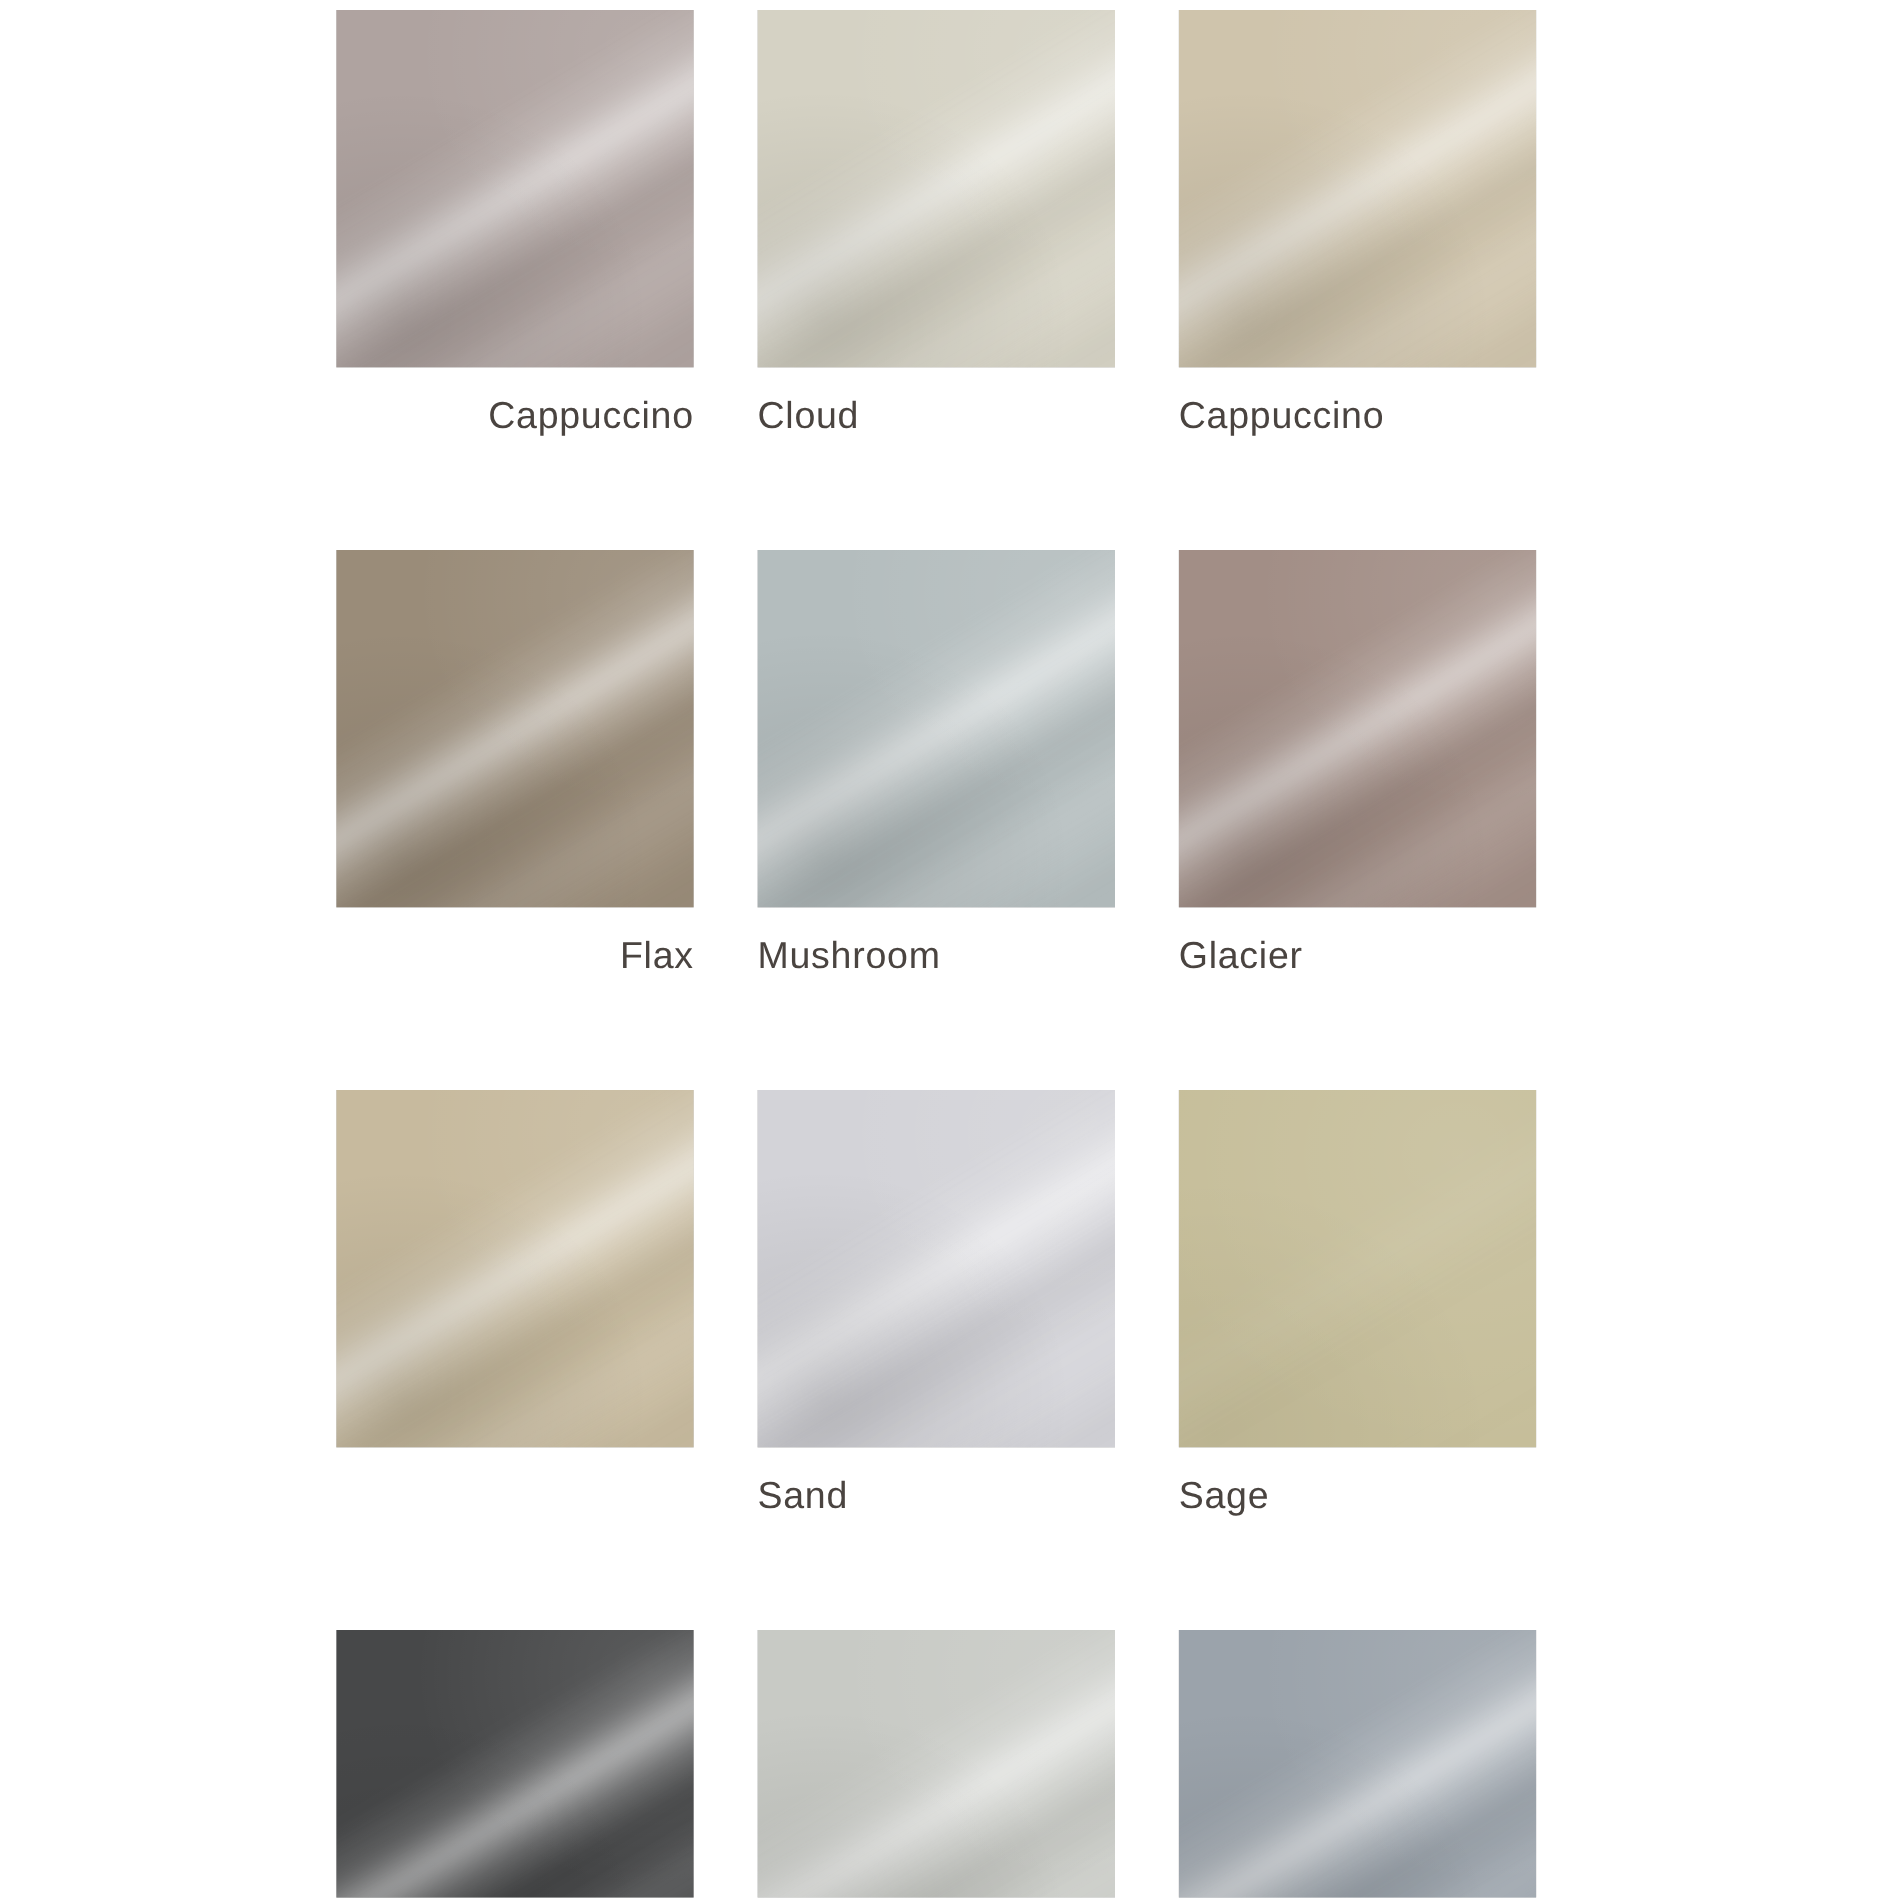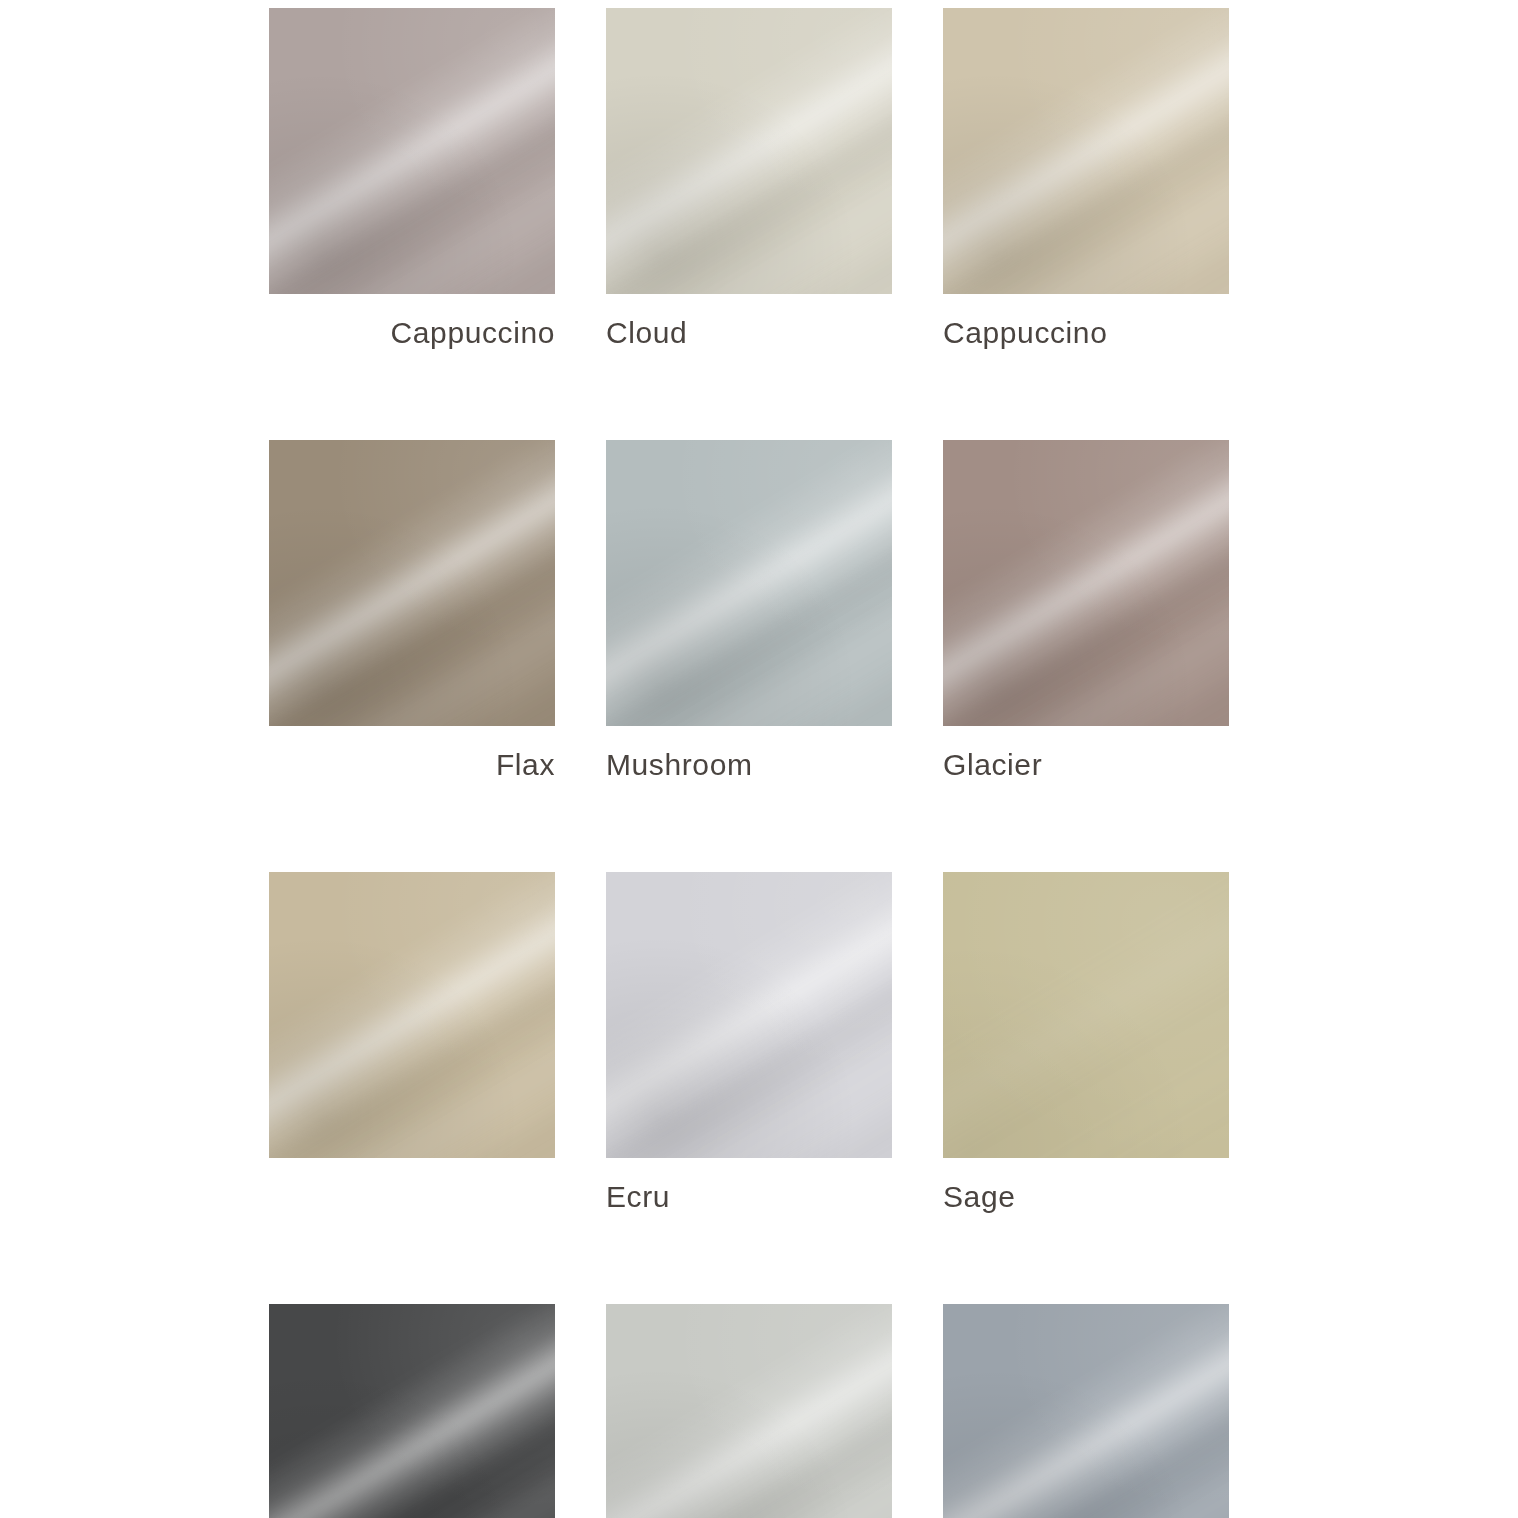--- a/index.html
+++ b/index.html
@@ -188,21 +188,21 @@
       </div>
     </div>
 
     <div class="swatch-cell">
       <div class="swatch-chip">
         <div class="chip-base" style="background-color: rgb(211, 211, 216);"></div>
         <div class="chip-sheen"></div>
         <div class="chip-sheen2"></div>
         <div class="chip-vignette"></div>
       </div>
-      <div class="swatch-label" style="color: rgb(74, 68, 64);">Ecru</div>
+      <div class="swatch-label" style="color: rgb(74, 68, 64);">Sand</div>
     </div>
 
     <div class="swatch-cell">
       <div class="swatch-chip chip-flat">
         <div class="chip-base" style="background-color: rgb(198, 190, 154);"></div>
         <div class="chip-sheen"></div>
         <div class="chip-sheen2"></div>
         <div class="chip-vignette"></div>
       </div>
       <div class="swatch-label" style="color: rgb(74, 68, 64);">Sage</div>

